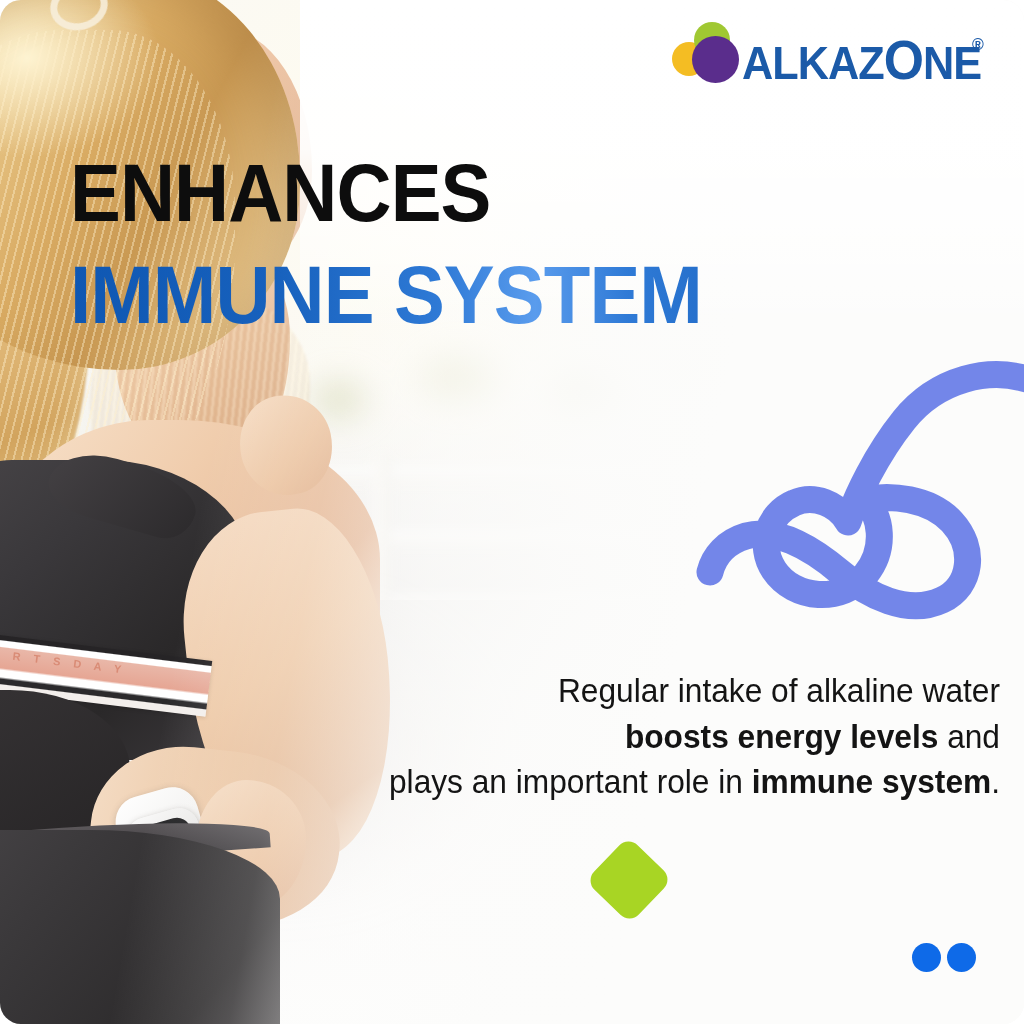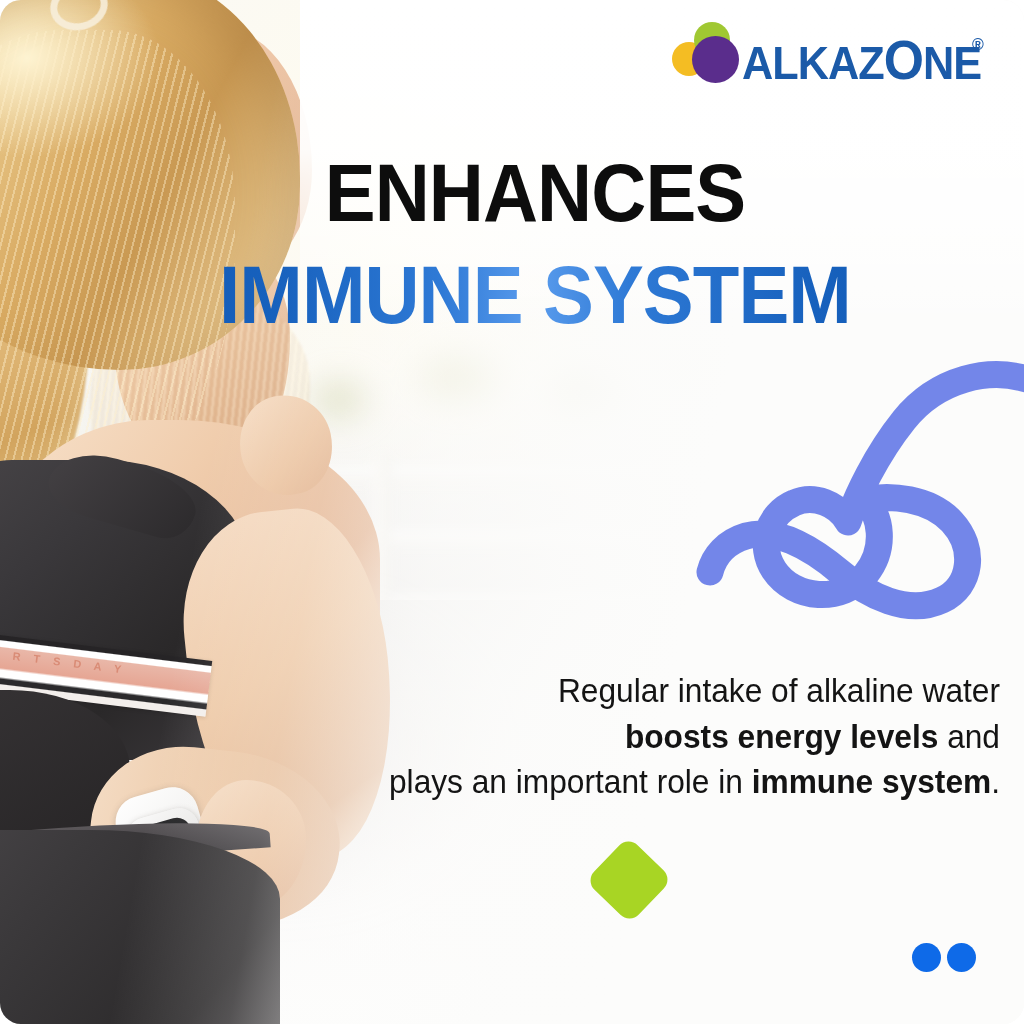--- a/index.html
+++ b/index.html
@@ -253,21 +253,21 @@
     transform:scaleX(.94);
     transform-origin:left center;
   }
   .logo-word .big-o { font-size:55px; }
   .logo-reg {
     position:absolute; left:300px; top:14px;
     font-size:16px; font-weight:700; color:#1b5aa8;
   }
 
   
-  .headline { position:absolute; left:0; top:152px; width:1000px; text-align:center; }
+  .headline { position:absolute; left:0; top:152px; width:1000px; text-align:left; }
   .h-line1 {
     font-size:82px; font-weight:700; letter-spacing:-1px;
     color:#0d0d0d; line-height:1;
     transform:scaleX(.93); transform-origin:right center;
     font-family:"Liberation Sans", sans-serif;
   }
   .h-line2 {
     margin-top:20px;
     font-size:82px; font-weight:700; letter-spacing:-1px;
     line-height:1;

